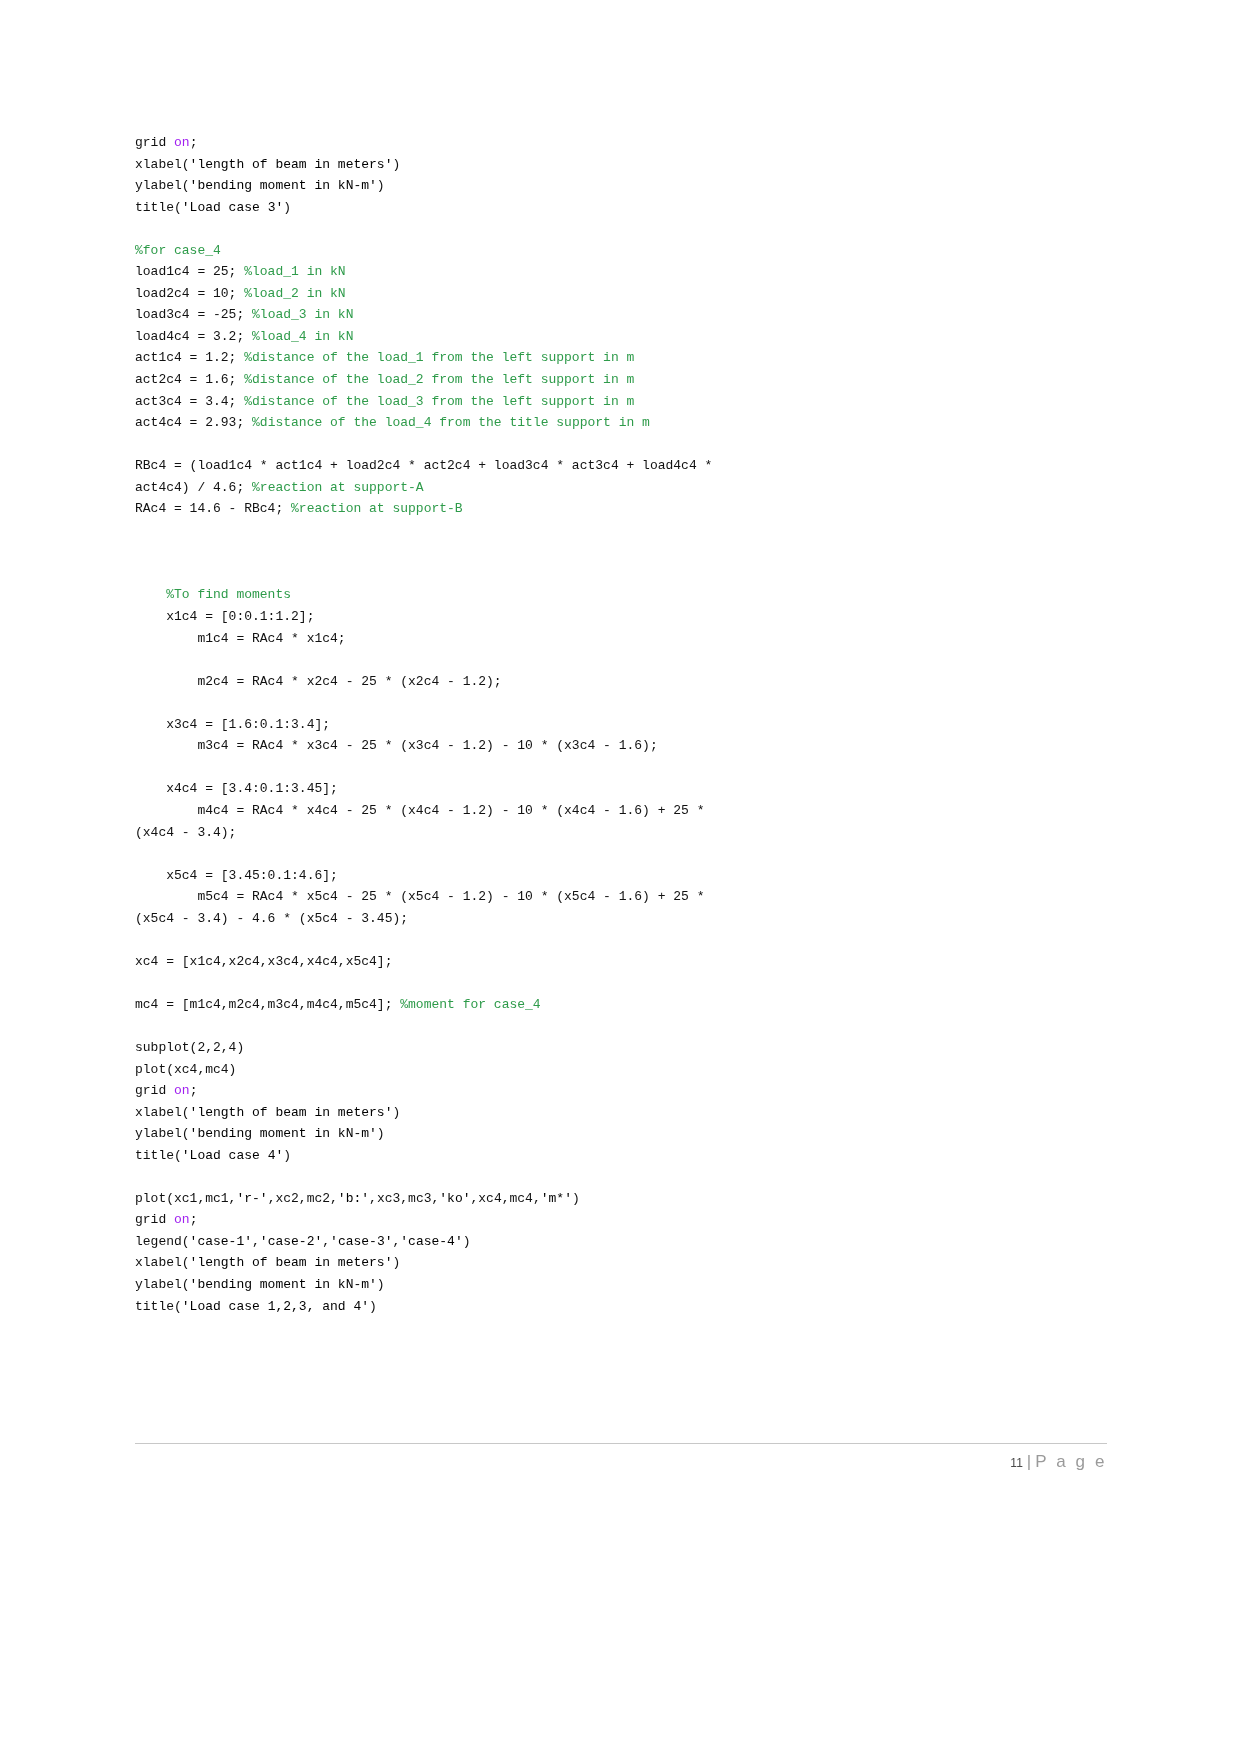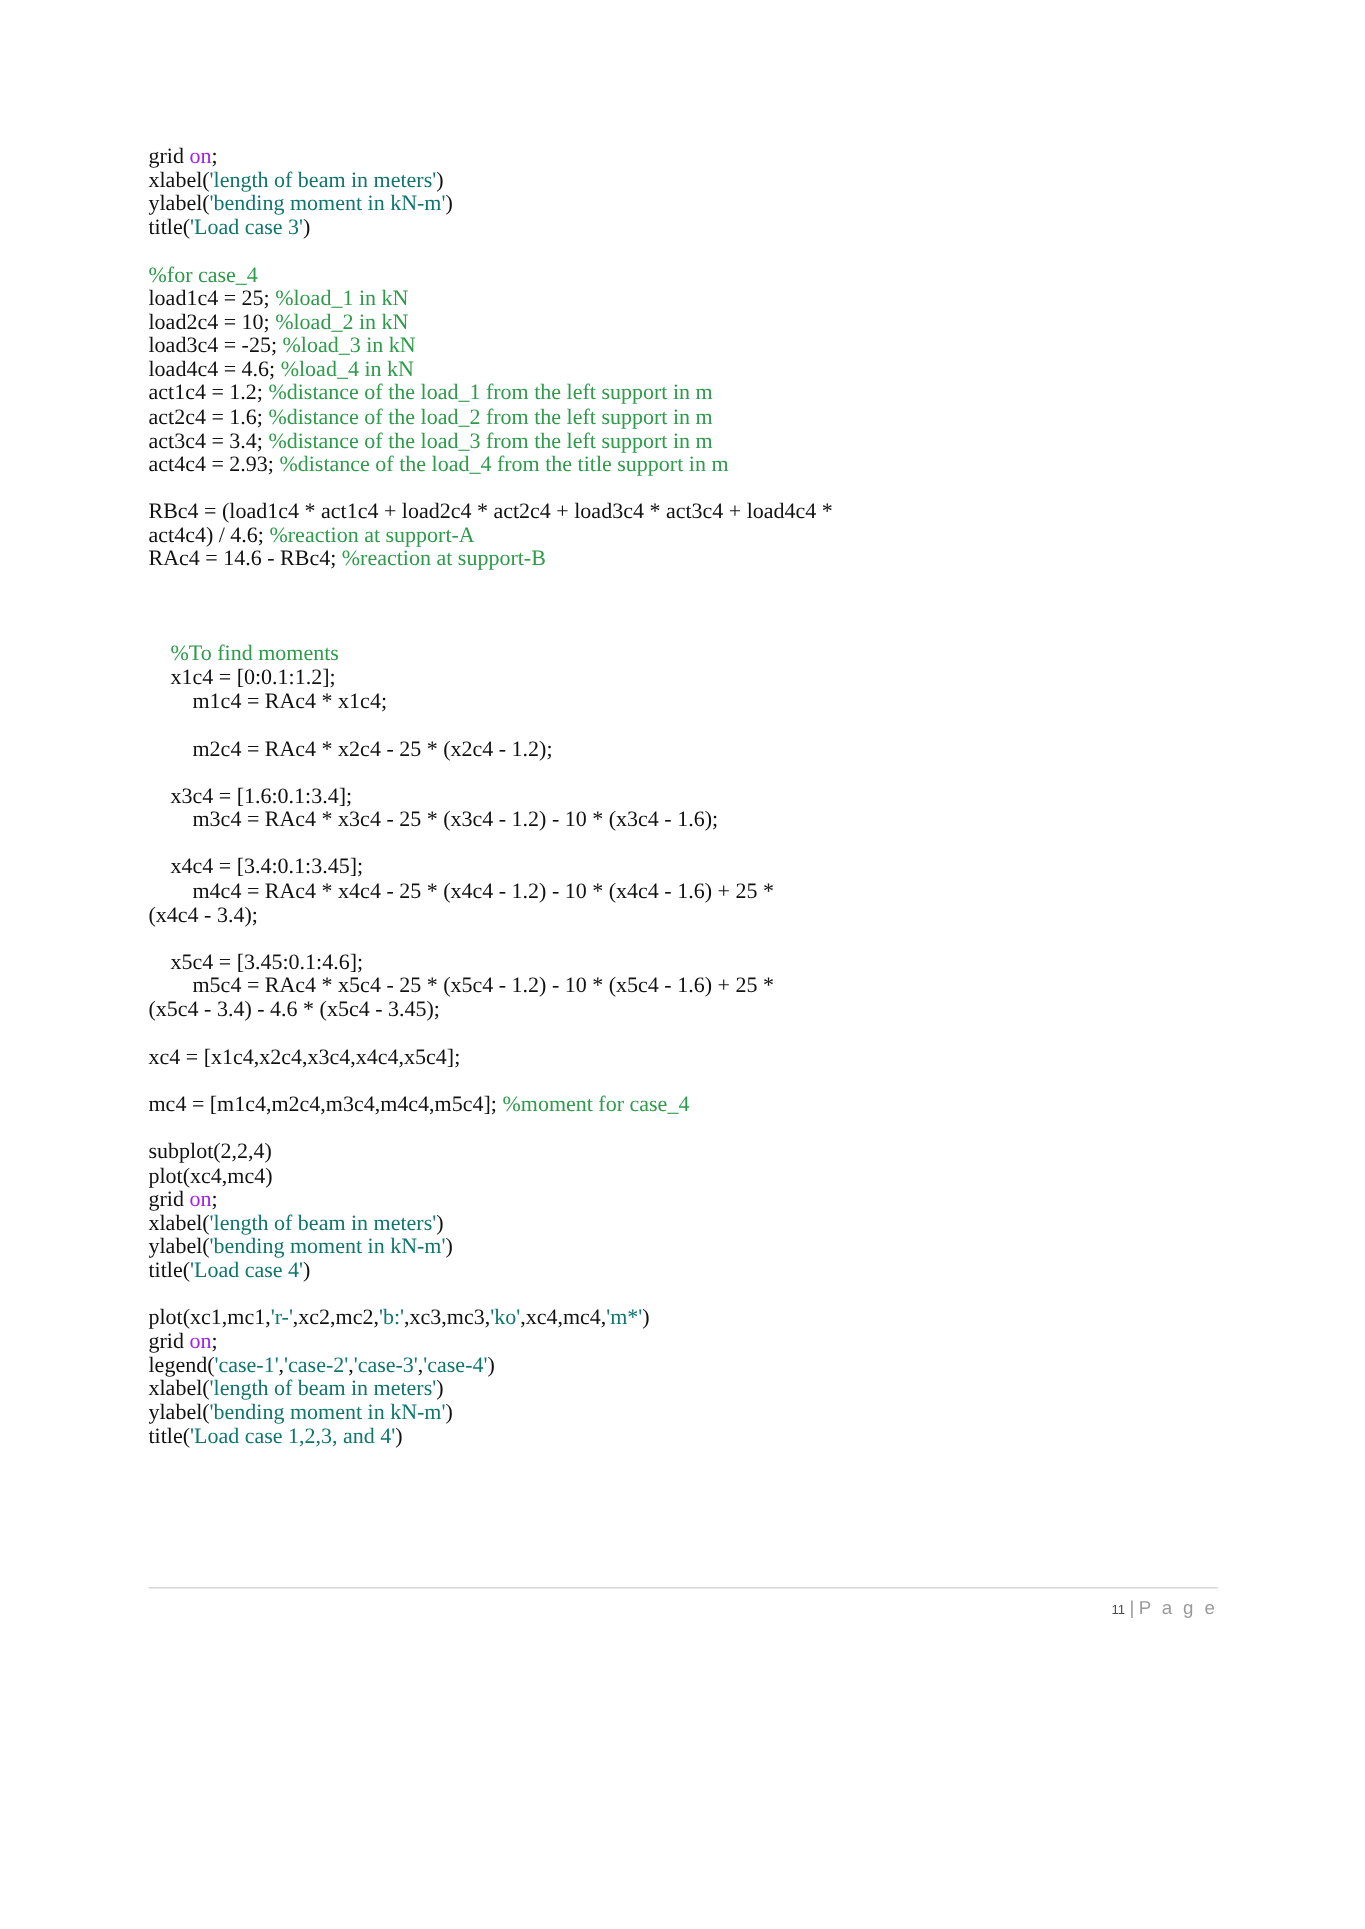--- a/index.html
+++ b/index.html
@@ -21,32 +21,32 @@
     height: 1754px;
     background: #ffffff;
   }
   .code-area {
     position: absolute;
     left: 135px;
     top: 132px;
     width: 980px;
   }
   .line {
-    font-family: Liberation Serif, serif;
-    font-size: 20px;
+    font-family: Liberation Mono, monospace;
+    font-size: 13px;
     line-height: 21.55px;
     color: #111111;
     white-space: pre;
     letter-spacing: 0px;
   }
   .blank {
     height: 21.55px;
   }
   .cmt { color: #2e9b4a; }
-  .str { color: #0f766e; }
+  .str { color: #000000; }
   .kw  { color: #a020f0; }
   .plain { color: #111111; }
 
   .footer-rule {
     position: absolute;
     left: 135px;
     top: 1443px;
     width: 972px;
     height: 1px;
     background: #c8c8c8;
@@ -86,21 +86,21 @@
   <div class="code-area">
       <div class="line"><span class="plain">grid </span><span class="kw">on</span><span class="plain">;</span></div>
       <div class="line"><span class="plain">xlabel(</span><span class="str">'length of beam in meters'</span><span class="plain">)</span></div>
       <div class="line"><span class="plain">ylabel(</span><span class="str">'bending moment in kN-m'</span><span class="plain">)</span></div>
       <div class="line"><span class="plain">title(</span><span class="str">'Load case 3'</span><span class="plain">)</span></div>
       <div class="line blank">&nbsp;</div>
       <div class="line"><span class="cmt">%for case_4</span></div>
       <div class="line"><span class="plain">load1c4 = 25; </span><span class="cmt">%load_1 in kN</span></div>
       <div class="line"><span class="plain">load2c4 = 10; </span><span class="cmt">%load_2 in kN</span></div>
       <div class="line"><span class="plain">load3c4 = -25; </span><span class="cmt">%load_3 in kN</span></div>
-      <div class="line"><span class="plain">load4c4 = 4.6; </span><span class="cmt">%load_4 in kN</span></div>
+      <div class="line"><span class="plain">load4c4 = 3.2; </span><span class="cmt">%load_4 in kN</span></div>
       <div class="line"><span class="plain">act1c4 = 1.2; </span><span class="cmt">%distance of the load_1 from the left support in m</span></div>
       <div class="line"><span class="plain">act2c4 = 1.6; </span><span class="cmt">%distance of the load_2 from the left support in m</span></div>
       <div class="line"><span class="plain">act3c4 = 3.4; </span><span class="cmt">%distance of the load_3 from the left support in m</span></div>
       <div class="line"><span class="plain">act4c4 = 2.93; </span><span class="cmt">%distance of the load_4 from the title support in m</span></div>
       <div class="line blank">&nbsp;</div>
       <div class="line"><span class="plain">RBc4 = (load1c4 * act1c4 + load2c4 * act2c4 + load3c4 * act3c4 + load4c4 *</span></div>
       <div class="line"><span class="plain">act4c4) / 4.6; </span><span class="cmt">%reaction at support-A</span></div>
       <div class="line"><span class="plain">RAc4 = 14.6 - RBc4; </span><span class="cmt">%reaction at support-B</span></div>
       <div class="line blank">&nbsp;</div>
       <div class="line blank">&nbsp;</div>

